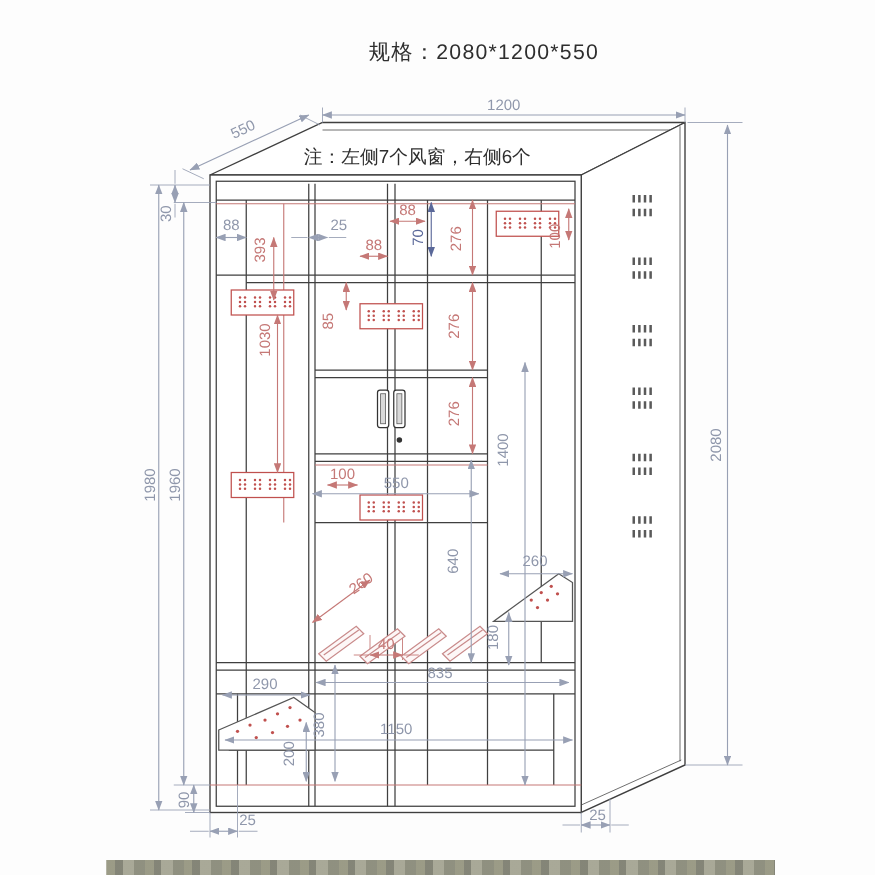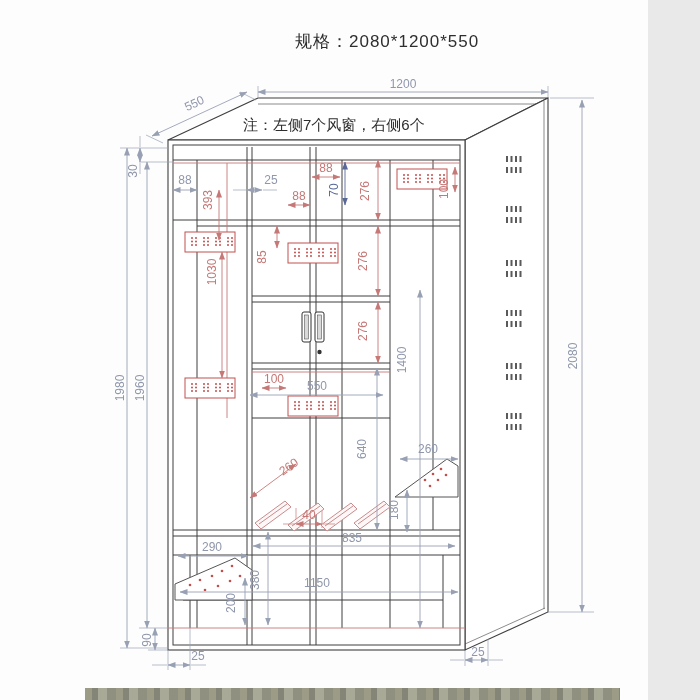--- a/index.html
+++ b/index.html
@@ -1,16 +1,16 @@
 <!DOCTYPE html>
 <html><head>
 <meta charset="utf-8">
 <style>
   html,body{margin:0;padding:0;background:#e9e9e9;}
-  #canvas{position:relative;width:648px;height:700px;background:#fdfdfd;overflow:hidden;
+  #canvas{position:relative;width:700px;height:700px;background:#fdfdfd;overflow:hidden;
           font-family:"Liberation Sans","DejaVu Sans",sans-serif;}
   svg{position:absolute;left:0;top:0;}
   
   .ln{stroke:#3f3f3f;stroke-width:1;fill:none;}
   .lnt{stroke:#5a5a5a;stroke-width:.7;fill:none;}
   .face{stroke:#3f3f3f;stroke-width:1.1;fill:#ffffff;}
   .redln{stroke:#c57876;stroke-width:.9;fill:none;}
   
   .dimg{stroke:#98a0b4;stroke-width:.9;fill:none;marker-start:url(#ag);marker-end:url(#ag);}
   .dimr{stroke:#c57876;stroke-width:.9;fill:none;marker-start:url(#ar);marker-end:url(#ar);}

